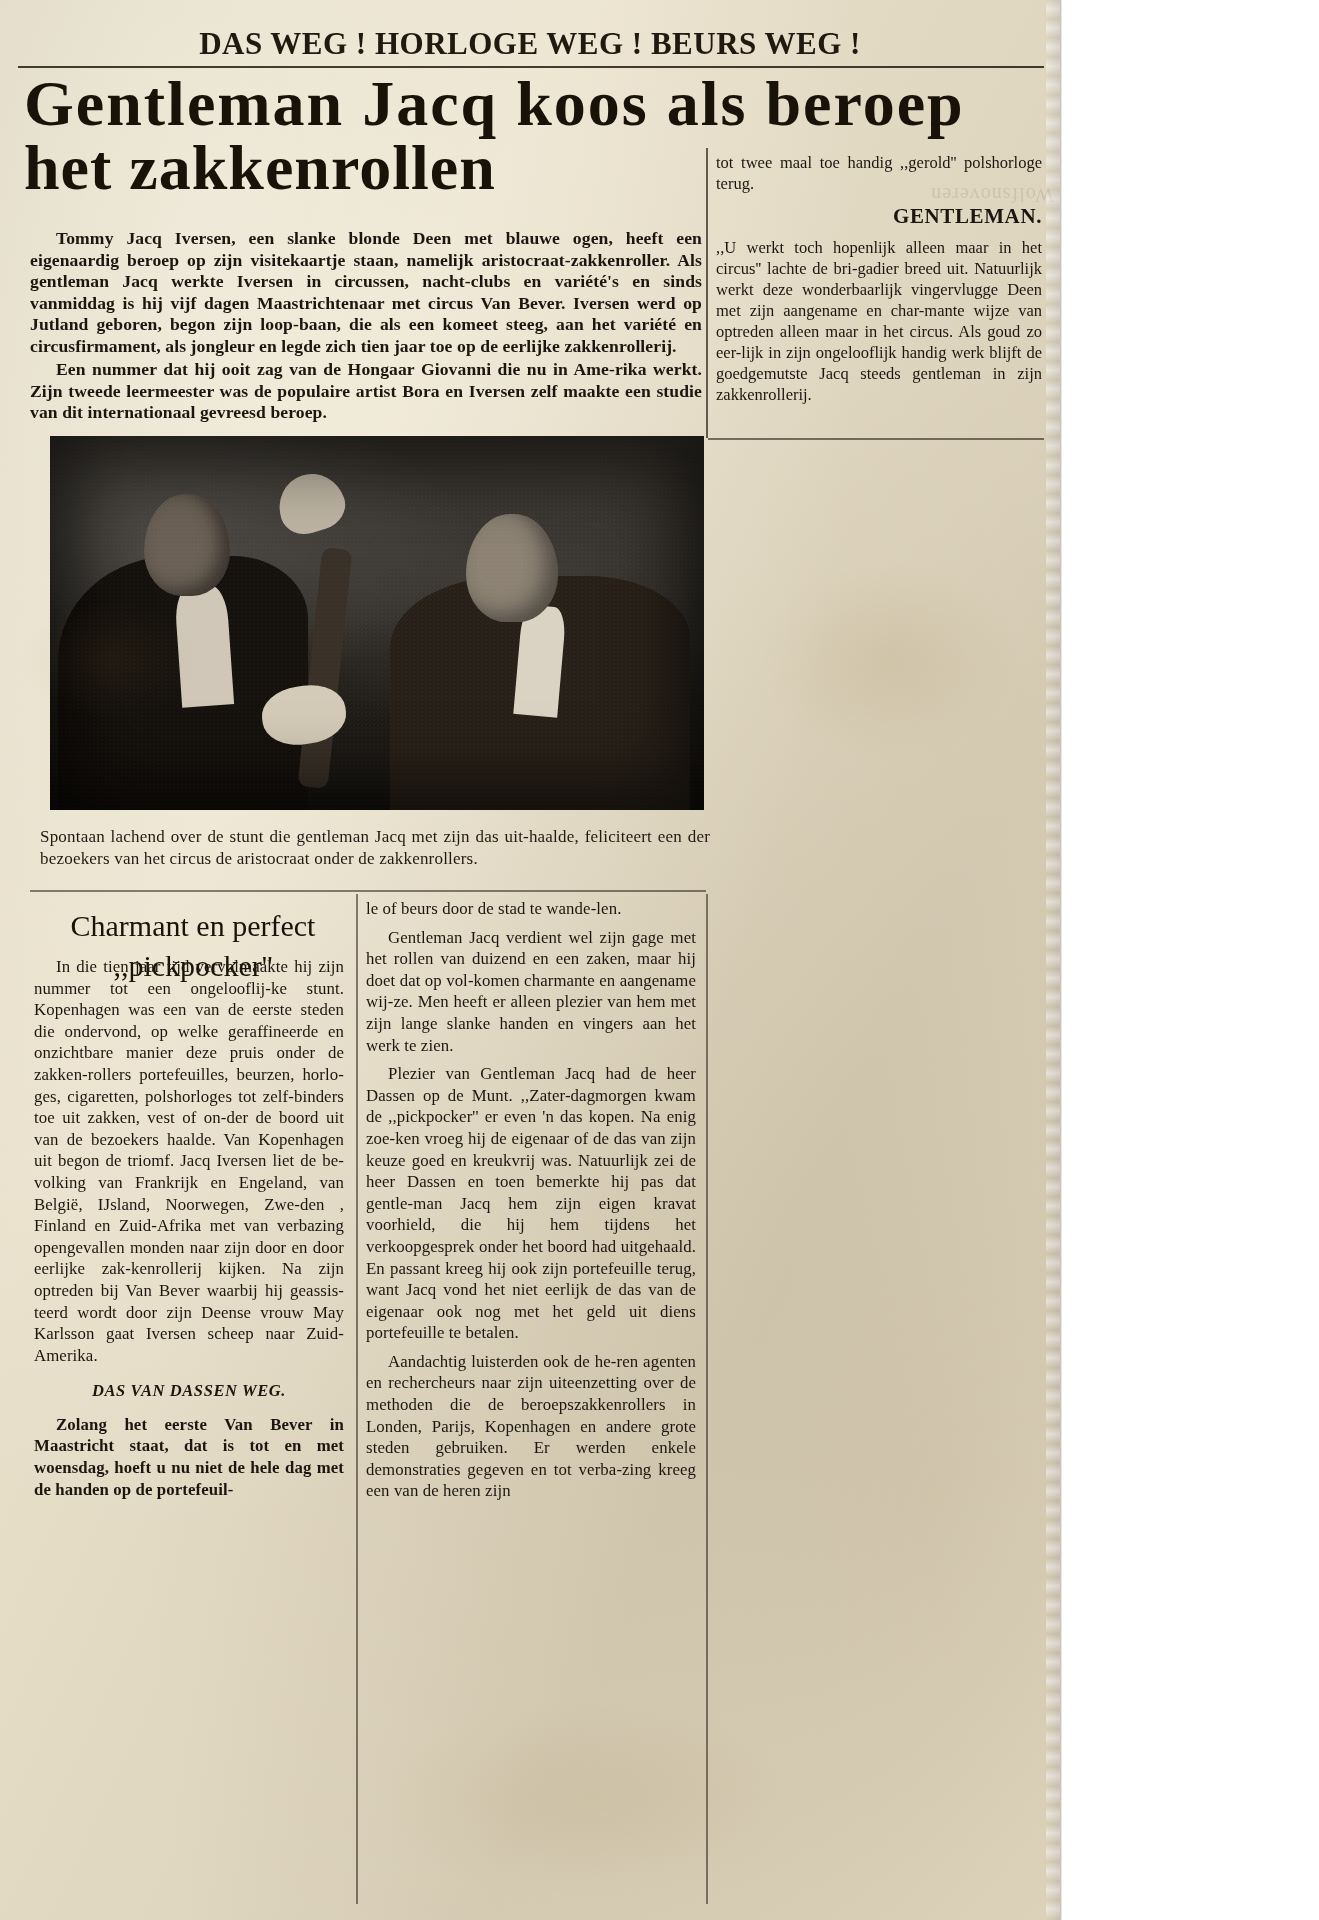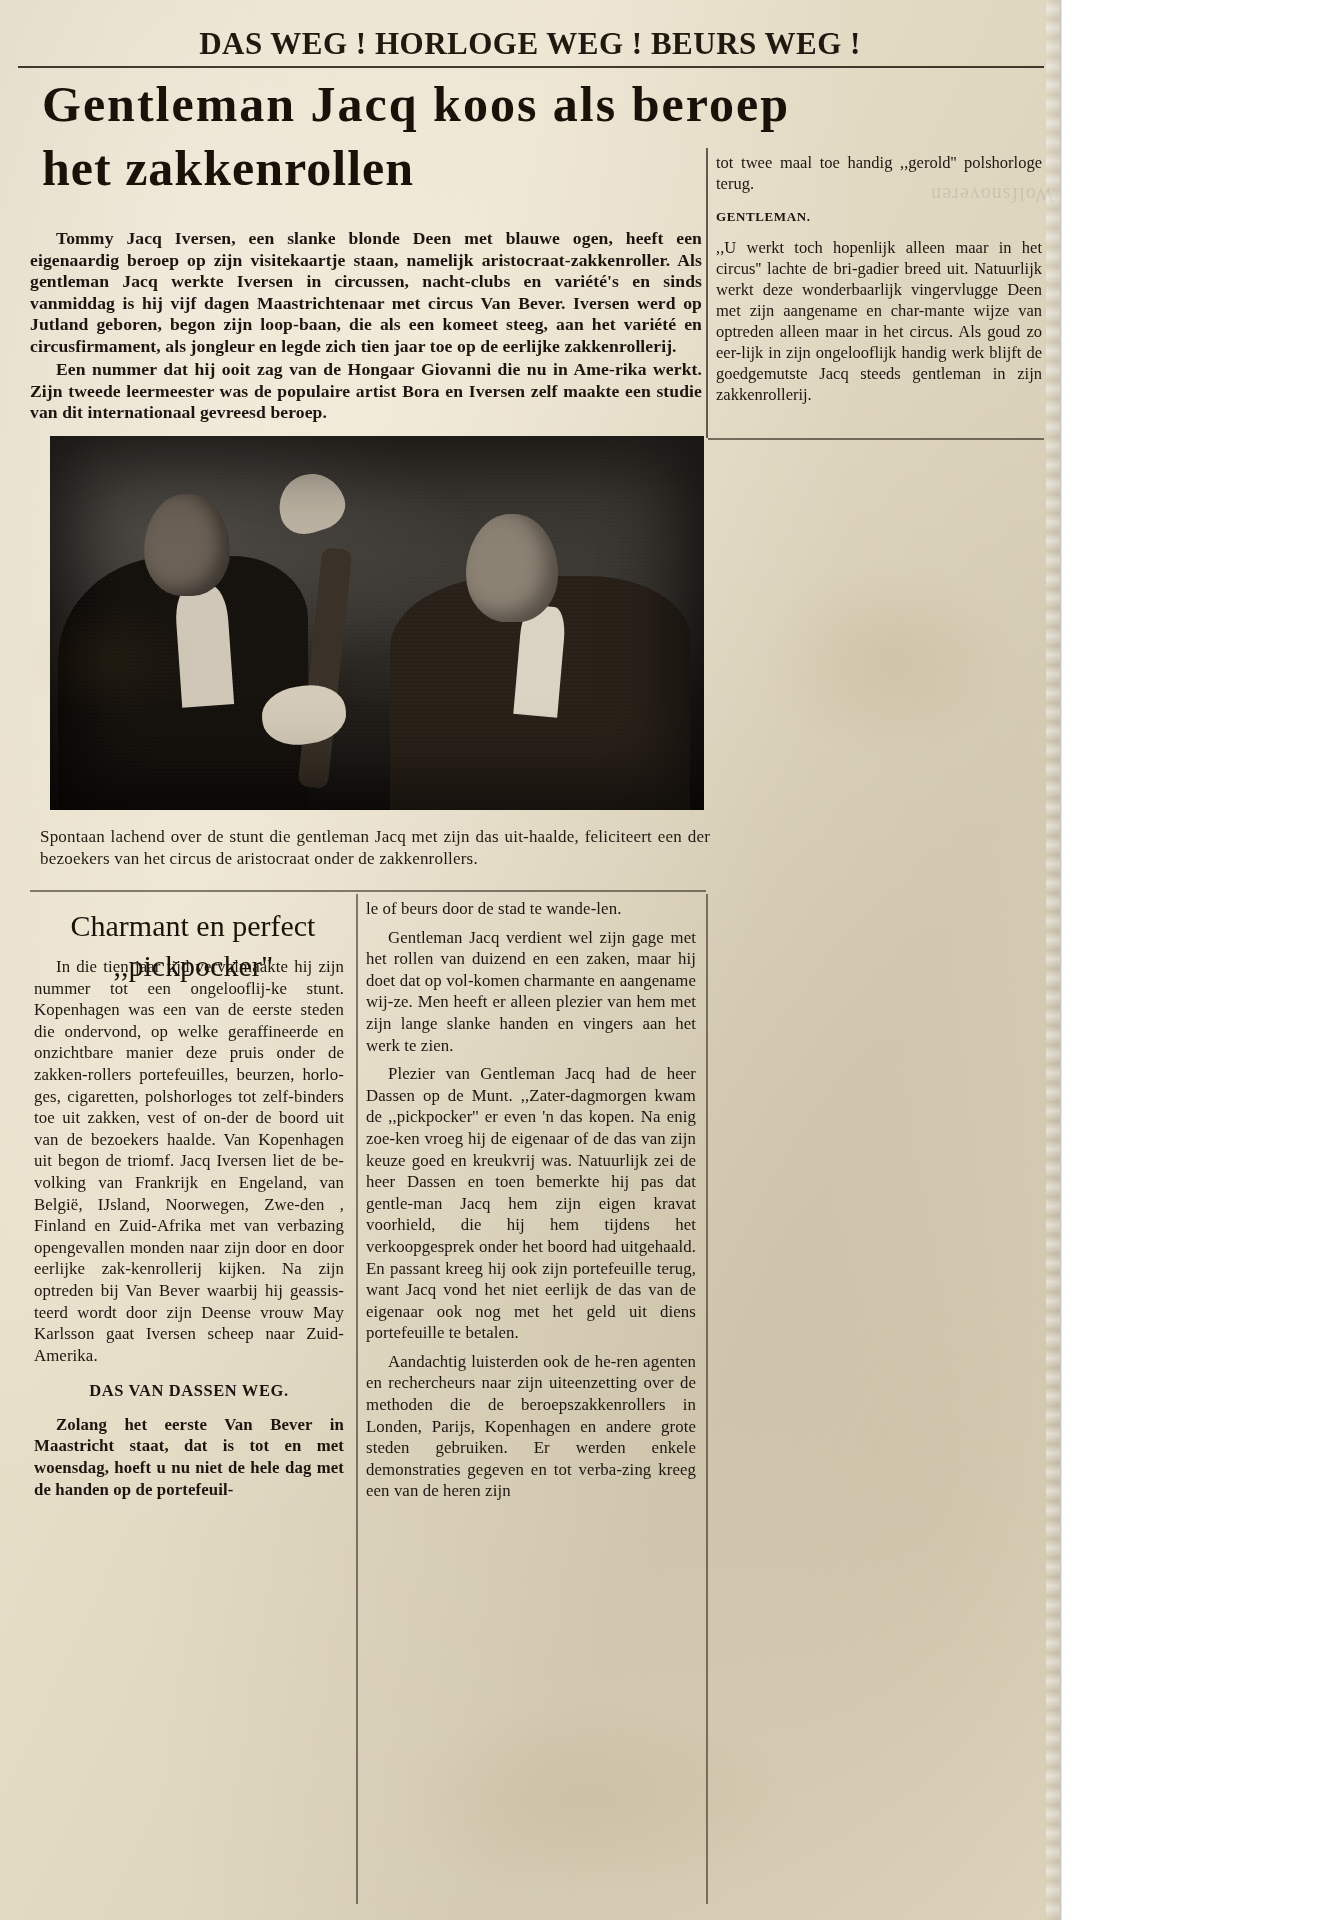--- a/index.html
+++ b/index.html
@@ -65,24 +65,24 @@
     color:#20190f;
   }
   .rule-top {
     position:absolute; left:18px; right:16px; top:66px;
     height:2px; background:#241c12; opacity:0.85;
   }
 
   
   .headline {
     position:absolute;
-    left:42px; top:72px;
+    left:24px; top:72px;
     width:1020px;
     font-family:"Liberation Serif", serif;
-    font-size:50px;
+    font-size:64px;
     line-height:64px;
     font-weight:bold;
     color:#181208;
   }
   .headline .l1 { display:block; letter-spacing:2px; }
   .headline .l2 { display:block; letter-spacing:1px; }
 
   
   .vrule1 {
     position:absolute; left:706px; top:148px; width:2px; height:290px;
@@ -112,23 +112,23 @@
     position:absolute;
     left:716px; top:152px;
     width:326px;
     font-size:16.5px;
     line-height:21px;
     text-align:justify;
     color:#1d1610;
   }
   .rcol p { margin:0 0 8px 0; }
   .rcol .subhead {
-    text-align:left;
-    font-weight:bold;
-    font-size:13px;
+    text-align:right;
+    font-weight:bold;
+    font-size:21px;
     letter-spacing:0.6px;
     margin:12px 0 10px 0;
   }
 
   
   .photo {
     position:absolute;
     left:50px; top:436px;
     width:654px; height:374px;
     background:#2e2a24;
@@ -262,20 +262,21 @@
   .col p { margin:0 0 7px 0; }
   .col p.indent { text-indent:22px; }
   .col-left { left:34px; top:956px; width:310px; }
   .col-mid  { left:366px; top:898px; width:330px; }
   .col-left .inline-head {
     text-align:center;
     font-weight:bold;
     font-size:16.5px;
     letter-spacing:0.6px;
     margin:14px 0 12px 0;
+    font-style:italic;
   }
   .col-left .boldpar {
     font-weight:bold;
   }
 
   
   .whitepanel {
     position:absolute;
     left:1060px; top:0; width:259px; height:1920px;
     background:#ffffff;

